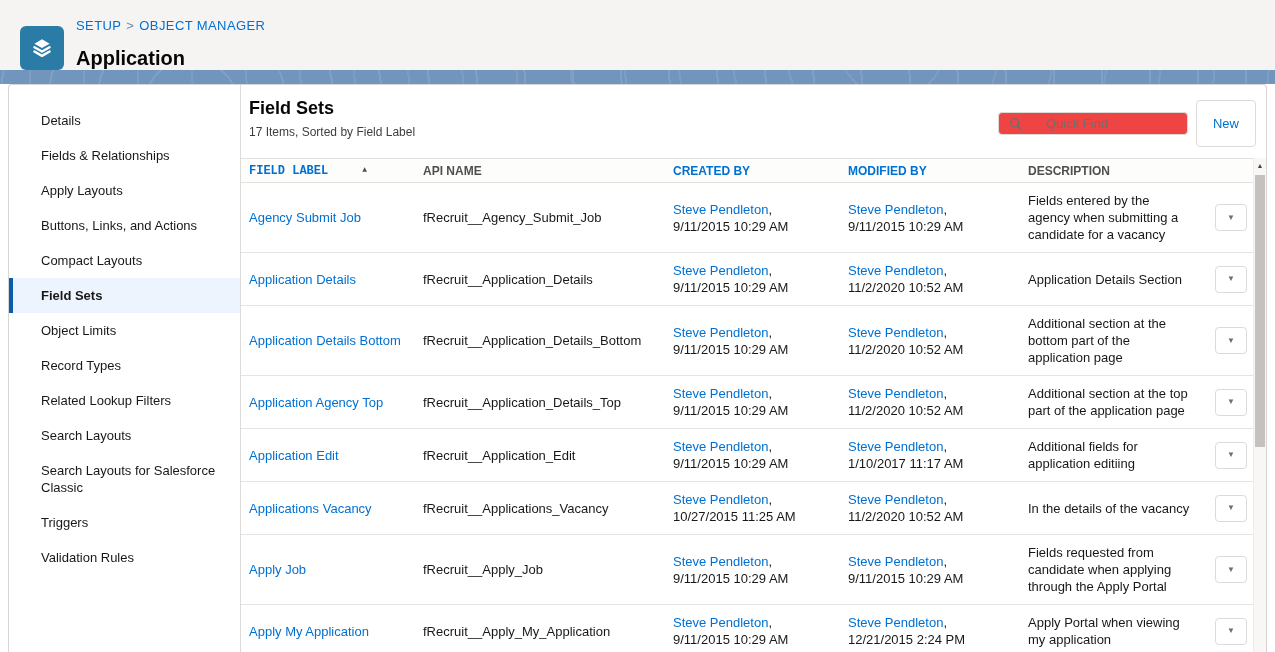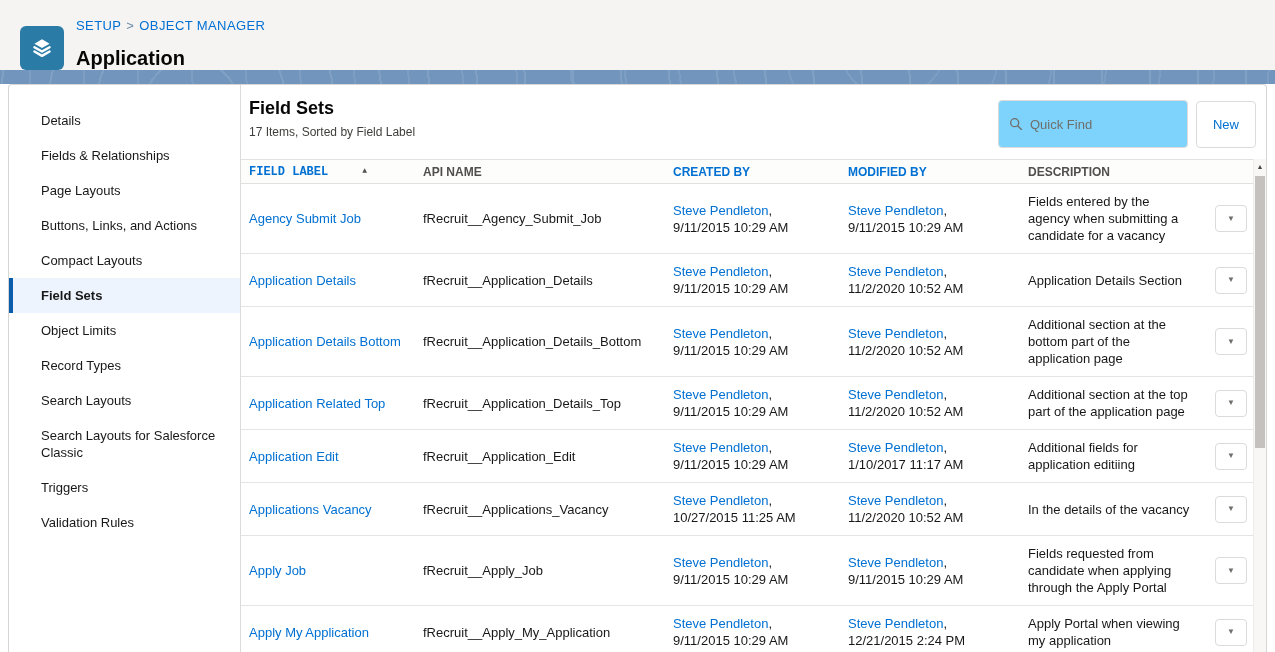--- a/index.html
+++ b/index.html
@@ -31,21 +31,21 @@
   .sidebar ul { list-style:none; }
   .nav-item { padding:9px 14px 9px 28px; border-left:4px solid transparent; font-size:13px; line-height:17px; color:#181818; cursor:pointer; }
   .nav-item.selected { background:#eef4fe; border-left-color:#0b5cab; font-weight:700; }
 
   
   .content { flex:1; display:flex; flex-direction:column; min-width:0; }
   .content-header { display:flex; justify-content:space-between; align-items:flex-start; padding:13px 10px 11px 8px; }
   .section-title { font-size:18px; font-weight:700; color:#080707; }
   .subtitle { font-size:12px; color:#3e3e3c; margin-top:6px; }
   .actions { display:flex; gap:8px; align-items:center; margin-top:2px; }
-  .search-box { width:190px; height:48px; border:1px solid #dddbda; border-radius:4px; background:#7dd3fc; display:flex; align-items:center; padding:0 10px; gap:7px; }
+  .search-box { width:190px; height:23px; border:1px solid #dddbda; border-radius:4px; background:#ef4444; display:flex; align-items:center; padding:0 10px; gap:23px; }
   .search-box input { border:none; outline:none; flex:1; min-width:0; font-size:13px; color:#181818; background:transparent; }
   .search-box input::placeholder { color:#706e6b; }
   .new-btn { height:47px; padding:0 16px; background:#fff; border:1px solid #dddbda; border-radius:4px; color:#0070d2; font-size:13px; cursor:pointer; font-family:inherit; }
 
   
   .table-area { flex:1; position:relative; padding-right:13px; overflow:hidden; }
   table { width:100%; border-collapse:collapse; table-layout:fixed; }
   thead th { height:24px; text-align:left; font-size:12px; font-weight:700; color:#514f4d; background:#fdfdfc; border-top:1px solid #e3e1e0; border-bottom:1px solid #e3e1e0; padding:0 10px 0 0; white-space:nowrap; overflow:hidden; }
   thead th.first { padding-left:8px;font-family:Liberation Mono, monospace; }
   thead th.sortable { color:#0070d2; cursor:pointer; }
@@ -87,26 +87,27 @@
 
   <div class="band"></div>
 
   <div class="canvas">
     <div class="card">
 
       <nav class="sidebar">
         <ul id="sidebar-list">
             <li class="nav-item"><span class="nav-label">Details</span></li>
             <li class="nav-item"><span class="nav-label">Fields &amp; Relationships</span></li>
-            <li class="nav-item"><span class="nav-label">Page Layouts</span></li>
+            <li class="nav-item"><span class="nav-label">Apply Layouts</span></li>
             <li class="nav-item"><span class="nav-label">Buttons, Links, and Actions</span></li>
             <li class="nav-item"><span class="nav-label">Compact Layouts</span></li>
             <li class="nav-item selected"><span class="nav-label">Field Sets</span></li>
             <li class="nav-item"><span class="nav-label">Object Limits</span></li>
             <li class="nav-item"><span class="nav-label">Record Types</span></li>
+            <li class="nav-item"><span class="nav-label">Related Lookup Filters</span></li>
             <li class="nav-item"><span class="nav-label">Search Layouts</span></li>
             <li class="nav-item"><span class="nav-label">Search Layouts for Salesforce Classic</span></li>
             <li class="nav-item"><span class="nav-label">Triggers</span></li>
             <li class="nav-item"><span class="nav-label">Validation Rules</span></li>
           </ul>
       </nav>
 
       <main class="content">
         <div class="content-header">
           <div>
@@ -194,21 +195,21 @@
       <div class="date-line">11/2/2020 10:52 AM</div>
     </td>
     <td class="c-desc">Additional section at the bottom part of the application page</td>
     <td class="c-action">
       <button class="row-menu-btn">
                       <span class="caret">▼</span>
                     </button>
     </td>
   </tr>
                 <tr>
-    <td class="c-label"><a class="link">Application Related Top</a></td>
+    <td class="c-label"><a class="link">Application Agency Top</a></td>
     <td class="c-api">fRecruit__Application_Details_Top</td>
     <td class="c-created">
       <div><a class="link">Steve Pendleton</a><span class="comma">,</span></div>
       <div class="date-line">9/11/2015 10:29 AM</div>
     </td>
     <td class="c-modified">
       <div><a class="link">Steve Pendleton</a><span class="comma">,</span></div>
       <div class="date-line">11/2/2020 10:52 AM</div>
     </td>
     <td class="c-desc">Additional section at the top part of the application page</td>

